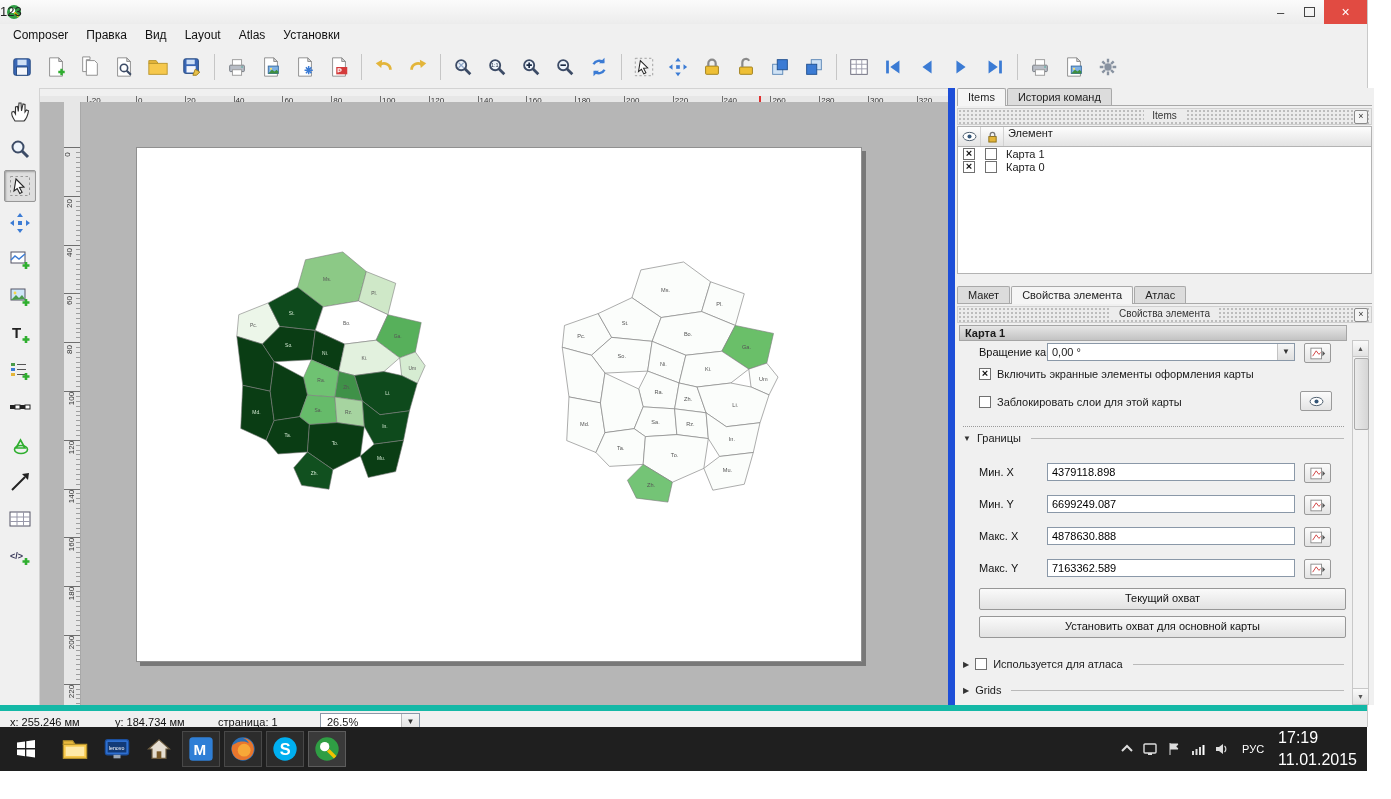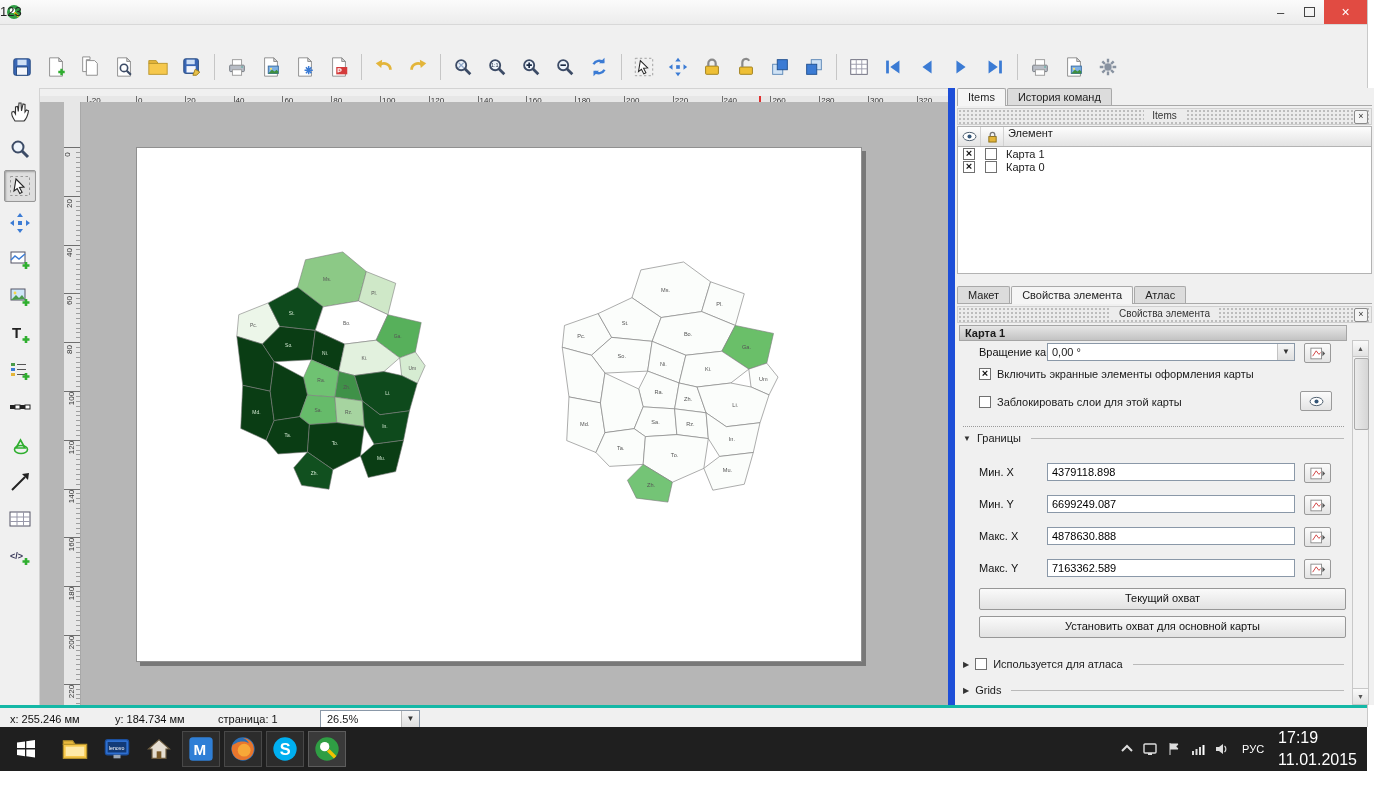--- a/index.html
+++ b/index.html
@@ -65,21 +65,21 @@
   .cb-row{position:absolute;display:flex;align-items:center;gap:6px}
   .push-btn{position:absolute;left:24px;width:365px;height:20px;background:linear-gradient(#fafafa,#e2e2e2);border:1px solid #979797;border-radius:2px;text-align:center;line-height:19px;color:#111}
   .dotline{position:absolute;left:8px;right:30px;border-top:1px dotted #9a9a9a}
   .sec-row{position:absolute;left:8px;right:30px;display:flex;align-items:center;gap:6px}
   .sec-row .fill{flex:1;border-top:1px solid #b9b9b9;margin-left:4px}
   .tri{font-size:8px;color:#333}
   .vscroll{position:absolute;width:17px;background:#f2f2f2;border:1px solid #c8c8c8;box-sizing:border-box}
   .vs-btn{position:absolute;left:0;width:15px;height:15px;background:linear-gradient(#fafafa,#e2e2e2);border-bottom:1px solid #c8c8c8;text-align:center;font-size:7px;line-height:15px;color:#555}
   .vs-thumb{position:absolute;left:1px;width:13px;background:linear-gradient(90deg,#eaeaea,#d6d6d6);border:1px solid #aaa;border-radius:2px}
   
-  .statusbar{position:absolute;left:0;top:705px;width:1367px;height:22px;background:#f0f0f0;border-top:3px solid #14b8a6}
+  .statusbar{position:absolute;left:0;top:705px;width:1367px;height:22px;background:#f0f0f0;border-top:6px solid #14b8a6}
   .sb-text{position:absolute;line-height:22px;color:#111}
   .zoom-combo{position:absolute;left:320px;top:2px;width:100px;height:18px;background:#fff;border:1px solid #8a98a8;box-sizing:border-box;line-height:16px;padding-left:6px}
   .zoom-combo .arrow{position:absolute;right:0;top:0;width:17px;height:100%;border-left:1px solid #b9b9b9;background:linear-gradient(#f6f6f6,#dfdfdf);text-align:center;font-size:8px;line-height:16px;color:#333}
   
   .taskbar{position:absolute;left:0;top:727px;width:1367px;height:44px;background:#1f1f1f}
   .start-btn{position:absolute;left:6px;top:7px;width:40px;height:30px;display:flex;align-items:center;justify-content:center}
   .tb-app{position:absolute;top:4px;width:38px;height:36px;display:flex;align-items:center;justify-content:center;box-sizing:border-box}
   .tb-app.open{background:#2c2c2c;border:1px solid #484848}
   .tb-app.active{background:#3a3a3a;border:1px solid #5c5c5c}
   .tray{position:absolute;right:0;top:0;height:100%;display:flex;align-items:center;color:#eee}
@@ -101,20 +101,28 @@
     <div class="title">123</div>
     <div class="win-controls">
       <div class="win-btn">–</div>
       <div class="win-btn">
           <span class="sq"></span>
         </div>
       <div class="win-btn close">×</div>
     </div>
   </div>
 
+  <div class="menubar">
+      <div class="menu-item">Composer</div>
+      <div class="menu-item">Правка</div>
+      <div class="menu-item">Вид</div>
+      <div class="menu-item">Layout</div>
+      <div class="menu-item">Atlas</div>
+      <div class="menu-item">Установки</div>
+    </div>
 
   <div class="toolbar">
       <div class="tb-btn">
         <svg viewBox="0 0 24 24" width="22" height="22">
           <rect x="3" y="3" width="18" height="18" rx="2" fill="#3a67b5" stroke="#24487f"></rect>
           <rect x="7" y="4" width="10" height="6" fill="#cfe0f6"></rect>
           <rect x="6" y="12" width="12" height="9" fill="#f4f6fb" stroke="#24487f"></rect>
         </svg>
       </div>
       <div class="tb-btn">

